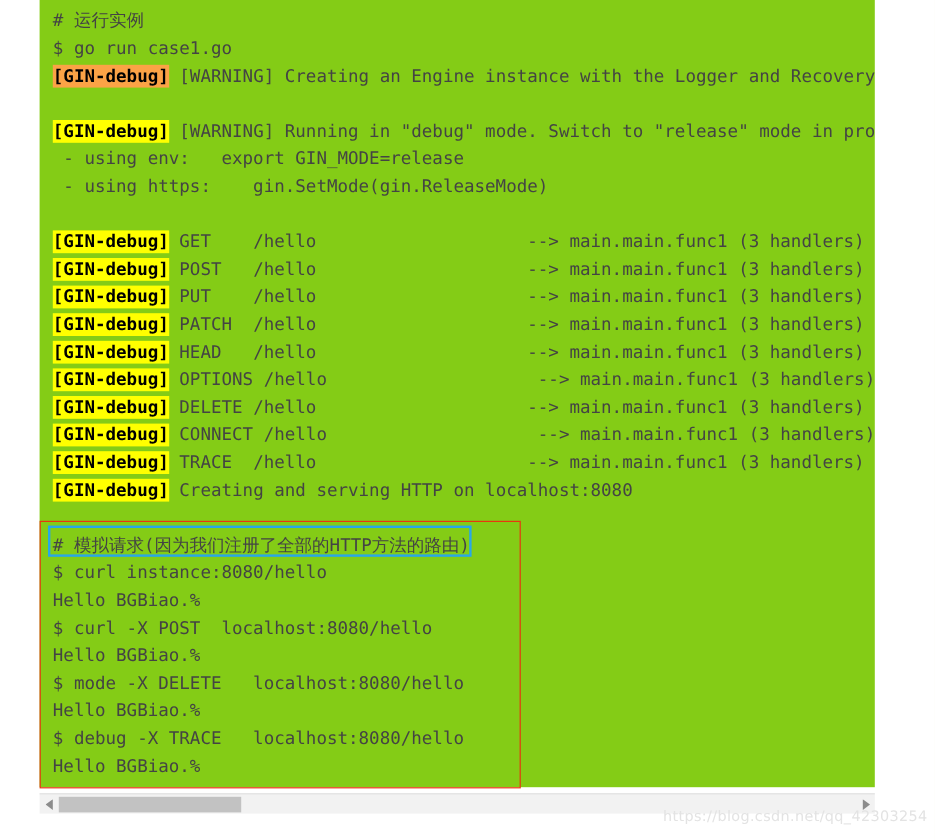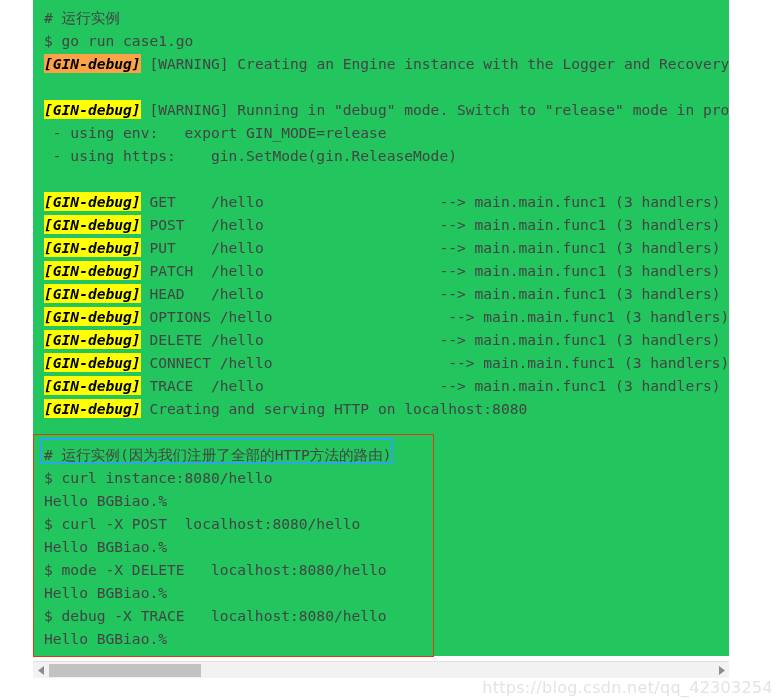--- a/index.html
+++ b/index.html
@@ -14,41 +14,40 @@
     position: relative;
     width: 779px; height: 700px;
     background: #ffffff;
   }
 
   
   .code-surface {
     position: absolute;
     left: 33px; top: 0px;
     width: 696px; height: 656px;
-    background: #22c55e;
+    background: #84cc16;
     overflow: hidden;
   }
   .code-lines {
     position: absolute;
     left: 11px; top: 6px;
     width: 900px;
   }
   .cl {
     height: 23px;
     line-height: 23px;
     font-size: 14.6px;
     color: #444444;
     white-space: pre;
     font-family: "DejaVu Sans Mono", "Liberation Mono", monospace;
   }
   .tag {
     font-weight: bold;
     color: #000000;
     padding: 1px 0 1px 0;
-    font-style: italic;
   }
   .tag.hl-yellow { background: #ffff00; }
   .tag.hl-orange { background: #fba346; }
   .rest { color: #444444; }
 
   
   .red-box {
     position: absolute;
     left: 33px; top: 434px;
     width: 401px; height: 223px;
@@ -91,23 +90,23 @@
   .sb-thumb {
     position: absolute;
     left: 0px; top: 2px;
     width: 152px; height: 13px;
     background: #c2c2c2;
   }
 
   
   .watermark {
     position: absolute;
-    right: 6px; bottom: 3px;
+    right: 6px; bottom: 13px;
     font-family: "DejaVu Sans", "Liberation Sans", sans-serif;
-    font-size: 16px;
+    font-size: 12px;
     color: #e3e3e3;
     letter-spacing: 0.3px;
     white-space: nowrap;
     user-select: none;
   }
 </style>
 </head>
 <body>
 
 <div id="root">
@@ -126,21 +125,21 @@
         <div class="cl"><span class="tag hl-yellow">[GIN-debug]</span><span class="rest"> POST   /hello                    --&gt; main.main.func1 (3 handlers)</span></div>
         <div class="cl"><span class="tag hl-yellow">[GIN-debug]</span><span class="rest"> PUT    /hello                    --&gt; main.main.func1 (3 handlers)</span></div>
         <div class="cl"><span class="tag hl-yellow">[GIN-debug]</span><span class="rest"> PATCH  /hello                    --&gt; main.main.func1 (3 handlers)</span></div>
         <div class="cl"><span class="tag hl-yellow">[GIN-debug]</span><span class="rest"> HEAD   /hello                    --&gt; main.main.func1 (3 handlers)</span></div>
         <div class="cl"><span class="tag hl-yellow">[GIN-debug]</span><span class="rest"> OPTIONS /hello                    --&gt; main.main.func1 (3 handlers)</span></div>
         <div class="cl"><span class="tag hl-yellow">[GIN-debug]</span><span class="rest"> DELETE /hello                    --&gt; main.main.func1 (3 handlers)</span></div>
         <div class="cl"><span class="tag hl-yellow">[GIN-debug]</span><span class="rest"> CONNECT /hello                    --&gt; main.main.func1 (3 handlers)</span></div>
         <div class="cl"><span class="tag hl-yellow">[GIN-debug]</span><span class="rest"> TRACE  /hello                    --&gt; main.main.func1 (3 handlers)</span></div>
         <div class="cl"><span class="tag hl-yellow">[GIN-debug]</span><span class="rest"> Creating and serving HTTP on localhost:8080</span></div>
         <div class="cl"><span class="rest"> </span></div>
-        <div class="cl"><span class="rest"># 运行实例(因为我们注册了全部的HTTP方法的路由)</span></div>
+        <div class="cl"><span class="rest"># 模拟请求(因为我们注册了全部的HTTP方法的路由)</span></div>
         <div class="cl"><span class="rest">$ curl instance:8080/hello</span></div>
         <div class="cl"><span class="rest">Hello BGBiao.%</span></div>
         <div class="cl"><span class="rest">$ curl -X POST  localhost:8080/hello</span></div>
         <div class="cl"><span class="rest">Hello BGBiao.%</span></div>
         <div class="cl"><span class="rest">$ mode -X DELETE   localhost:8080/hello</span></div>
         <div class="cl"><span class="rest">Hello BGBiao.%</span></div>
         <div class="cl"><span class="rest">$ debug -X TRACE   localhost:8080/hello</span></div>
         <div class="cl"><span class="rest">Hello BGBiao.%</span></div>
       </div>
   </div>

